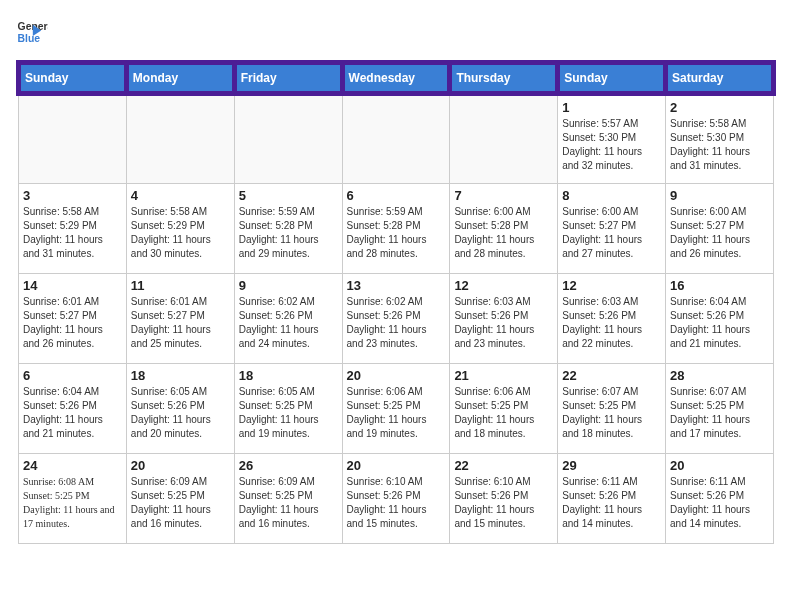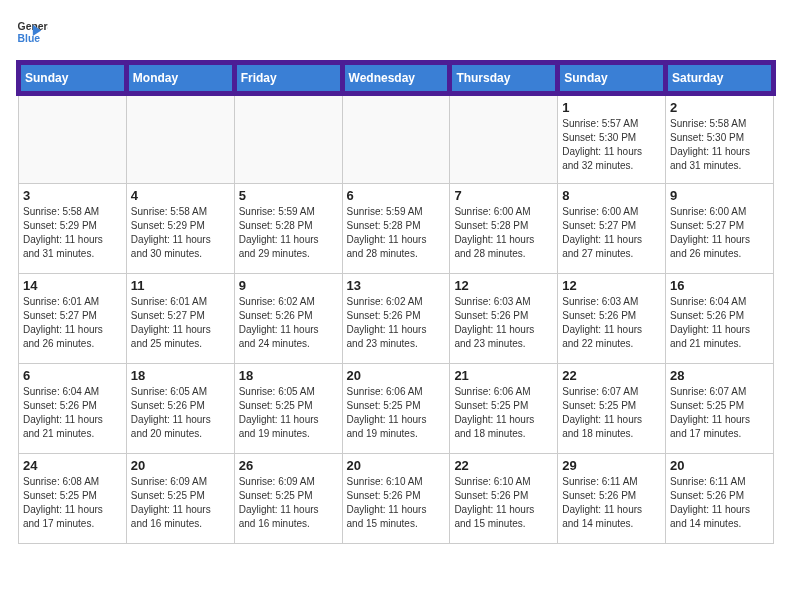--- a/index.html
+++ b/index.html
@@ -256,21 +256,21 @@
         <td>
           <span class="day-number">28</span>
           <div class="day-info" style="white-space: pre-line;">Sunrise: 6:07 AM
 Sunset: 5:25 PM
 Daylight: 11 hours and 17 minutes.</div>
         </td>
       </tr>
       <tr>
         <td>
           <span class="day-number">24</span>
-          <div class="day-info" style="white-space: pre-line;">Sunrise: 6:08 AM
+          <div class="day-info" style="white-space: pre-line; font-family: Liberation Serif, serif;">Sunrise: 6:08 AM
 Sunset: 5:25 PM
 Daylight: 11 hours and 17 minutes.</div>
         </td>
         <td>
           <span class="day-number">20</span>
           <div class="day-info" style="white-space: pre-line;">Sunrise: 6:09 AM
 Sunset: 5:25 PM
 Daylight: 11 hours and 16 minutes.</div>
         </td>
         <td>

